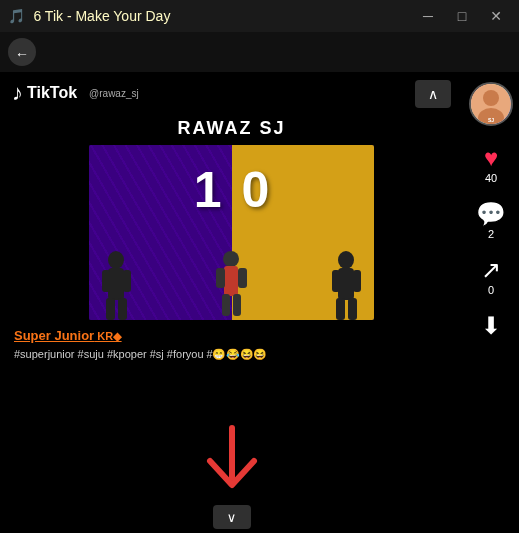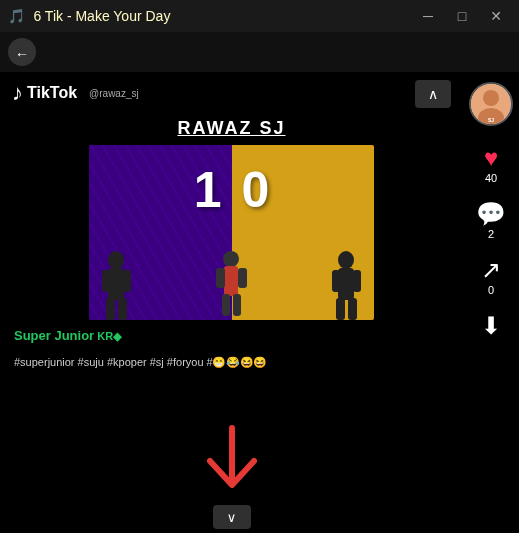--- a/index.html
+++ b/index.html
@@ -146,21 +146,20 @@
 
     
     .video-title-overlay {
       text-align: center;
       padding: 4px 14px 6px;
       font-size: 18px;
       font-weight: bold;
       letter-spacing: 2px;
       color: #fff;
       text-shadow: 1px 1px 3px rgba(0,0,0,0.7);
-      text-decoration: underline;
     }
 
     
     .video-container {
       width: 285px;
       height: 175px;
       margin: 0 auto;
       overflow: hidden;
       border-radius: 2px;
       background: #111;
@@ -247,22 +246,23 @@
       position: relative;
     }
 
     
     .desc-area {
       padding: 8px 14px;
     }
     .channel-name {
       font-size: 13px;
       font-weight: bold;
-      color: #22c55e;
-      margin-bottom: 11px;
+      color: #f97316;
+      margin-bottom: 3px;
+      text-decoration: underline;
     }
     .channel-name .verified {
       font-size: 11px;
     }
     .hashtags {
       font-size: 11px;
       color: #ccc;
       line-height: 1.5;
       margin-bottom: 16px;
     }

